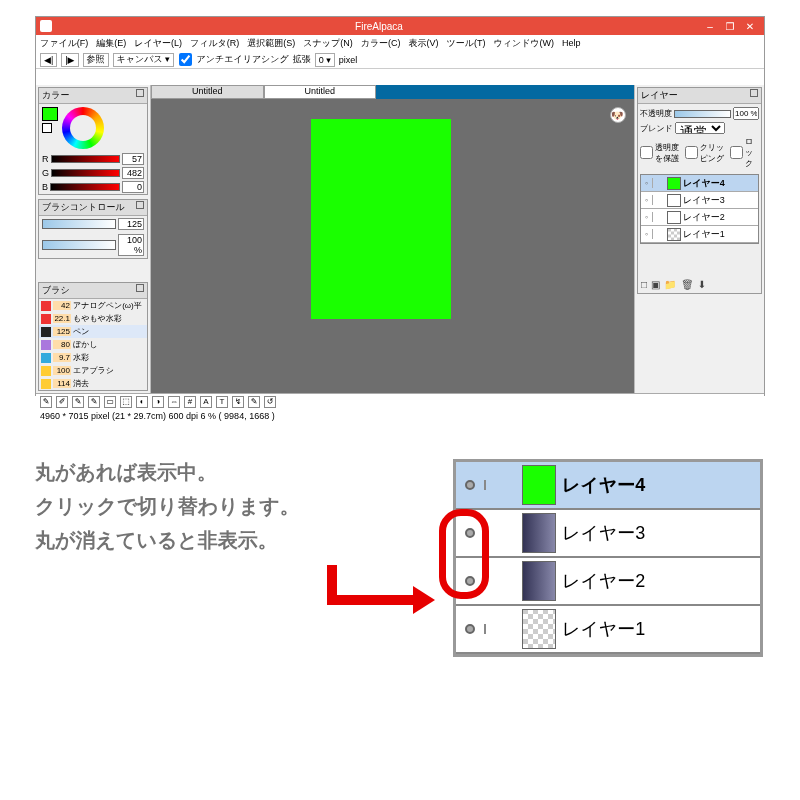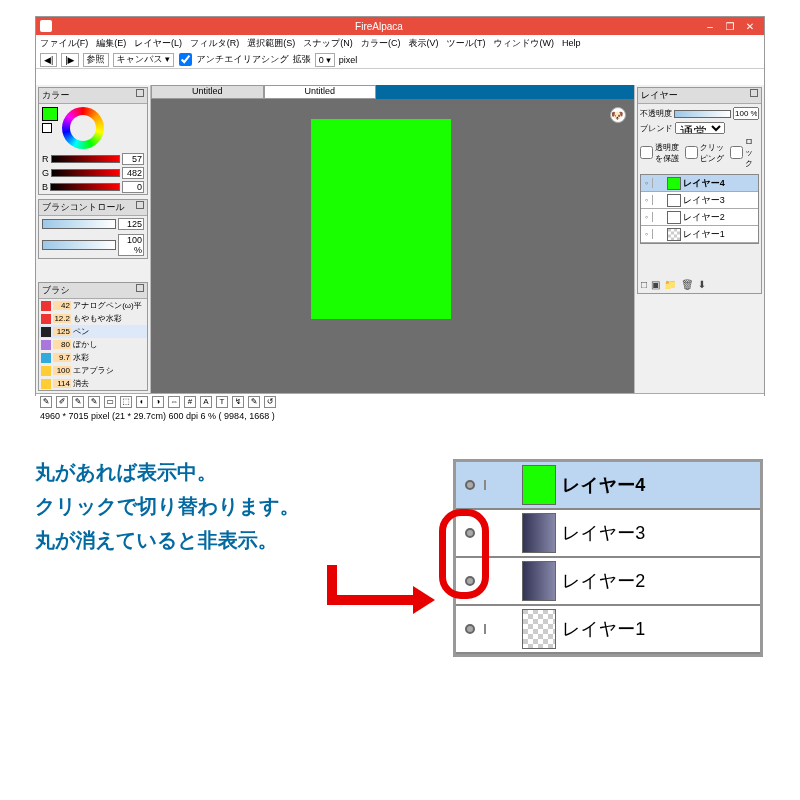--- a/index.html
+++ b/index.html
@@ -57,21 +57,21 @@
   .layerrow .th.green{background:#1aff00;}
   .layerrow .th.check{background:repeating-conic-gradient(#ccc 0 25%,#fff 0 50%) 0/6px 6px;}
   .layerops{display:flex;gap:4px;padding:3px;font-size:10px;color:#444;}
   .navpanel-body{background:#6e6e6e;height:70px;position:relative;}
   .navpanel-body .mini{position:absolute;left:40px;top:8px;width:38px;height:55px;background:#1aff00;}
   .bottombar{height:16px;background:#fff;border-top:1px solid #aaa;display:flex;gap:4px;padding:0 4px;align-items:center;font-size:9px;}
   .bottombar .ic{width:12px;height:12px;border:1px solid #888;display:flex;align-items:center;justify-content:center;font-size:8px;}
   .statusbar{height:14px;background:#fff;padding:0 4px;font-size:9px;display:flex;align-items:center;}
   
   .anno{position:absolute;top:455px;left:35px;width:730px;}
-  .anno-text{color:#0369a1;font-size:20px;font-weight:bold;line-height:1.7;}
+  .anno-text{color:#737373;font-size:20px;font-weight:bold;line-height:1.7;}
   .anno-layerpanel{position:absolute;left:418px;top:4px;width:310px;border:3px solid #999;background:#fff;}
   .anno-row{display:flex;border-bottom:2px solid #888;height:48px;align-items:center;font-size:18px;}
   .anno-row.sel{background:#bcd5f0;font-weight:bold;}
   .anno-row .vis{width:30px;border-right:2px solid #888;display:flex;justify-content:center;align-items:center;}
   .anno-row .vis .dot{width:10px;height:10px;border:2px solid #666;border-radius:50%;background:#aaa;}
   .anno-row .lnk{width:30px;border-right:2px solid #888;}
   .anno-row .th{width:34px;height:40px;margin:0 6px;border:1px solid #666;background:#fff;}
   .anno-row .th.green{background:#1aff00;}
   .anno-row .th.ppl{background:linear-gradient(90deg,#335,#88a);}
   .anno-row .th.check{background:repeating-conic-gradient(#ccc 0 25%,#fff 0 50%) 0/10px 10px;}
@@ -175,21 +175,21 @@
             <span class="psq"></span>
           </div>
         <div id="brushlines">
             <div class="line">
               <div class="sq" style="background:#e33"></div>
               <div class="sz">42</div>
               <span>アナログペン(ω)平</span>
             </div>
             <div class="line">
               <div class="sq" style="background:#e33"></div>
-              <div class="sz">12.2</div>
+              <div class="sz">22.1</div>
               <span>もやもや水彩</span>
             </div>
             <div class="line sel">
               <div class="sq" style="background:#222"></div>
               <div class="sz">125</div>
               <span>ペン</span>
             </div>
             <div class="line">
               <div class="sq" style="background:#a7d"></div>
               <div class="sz">80</div>

